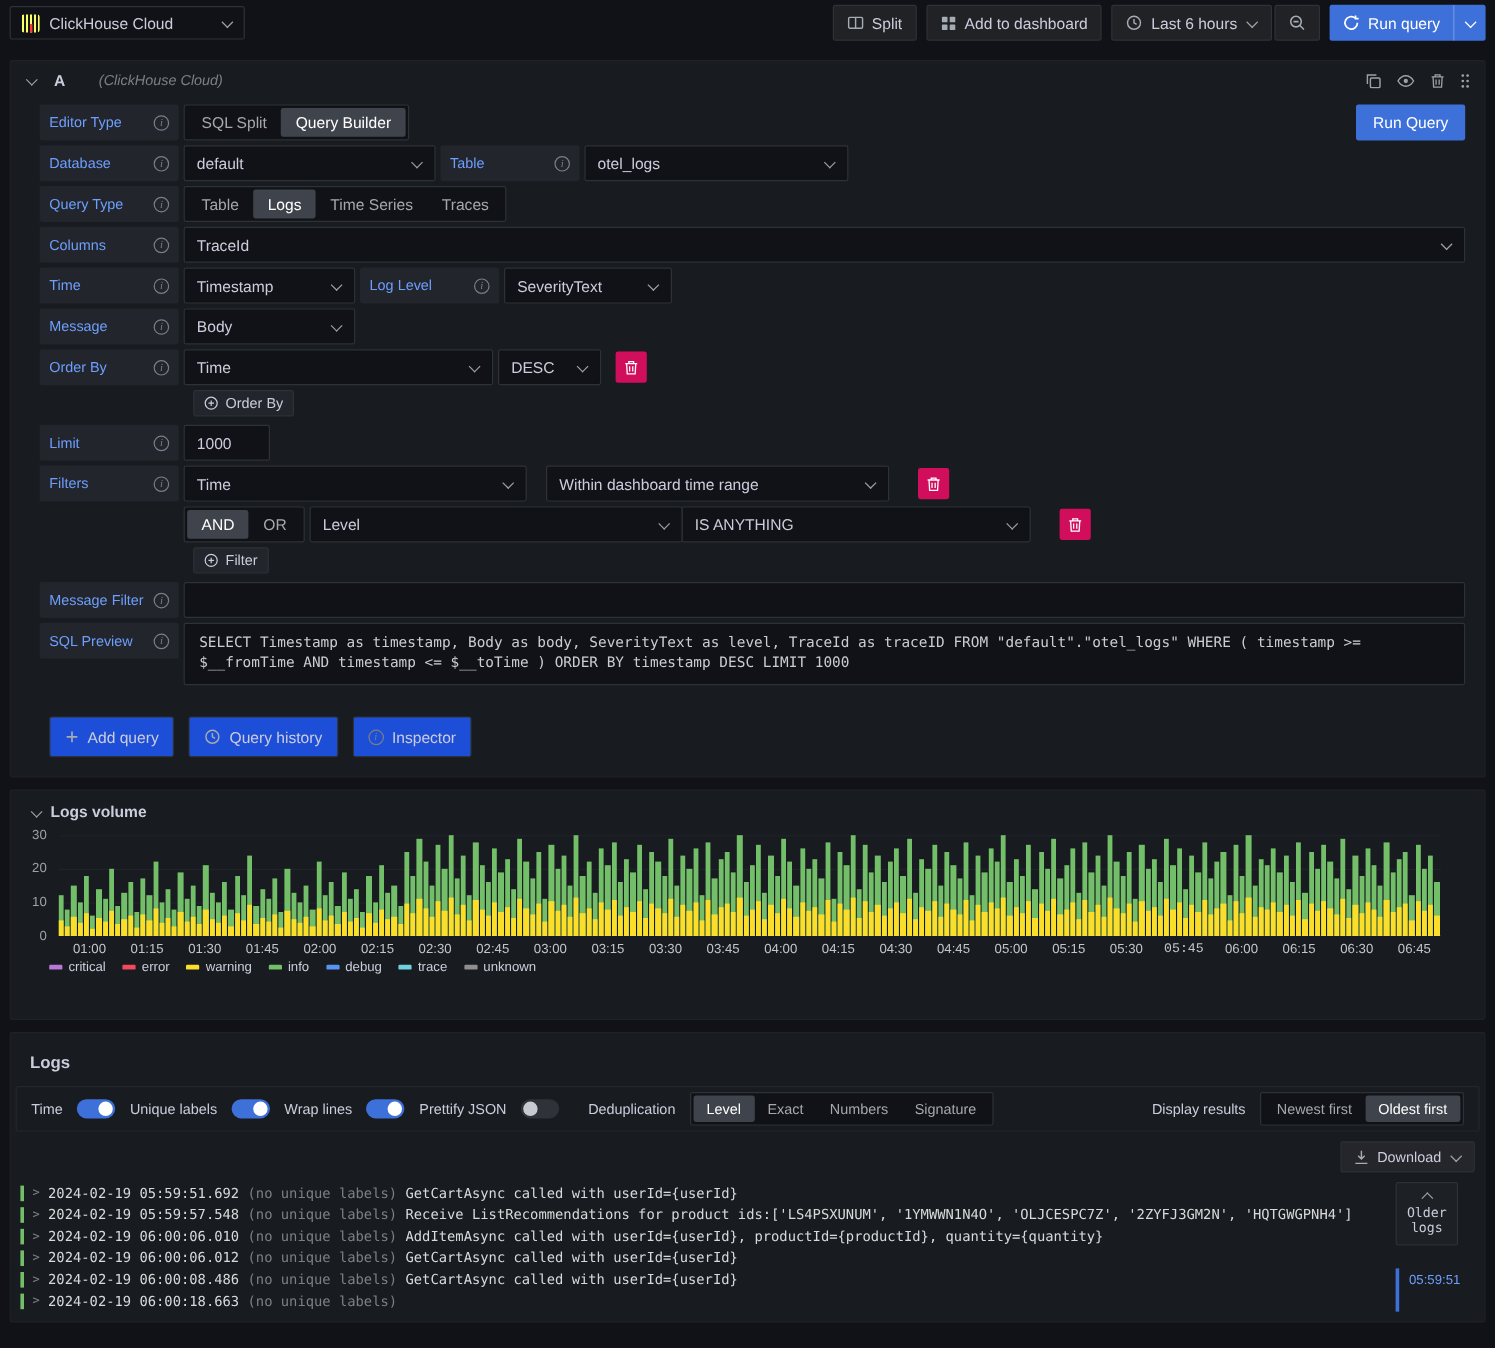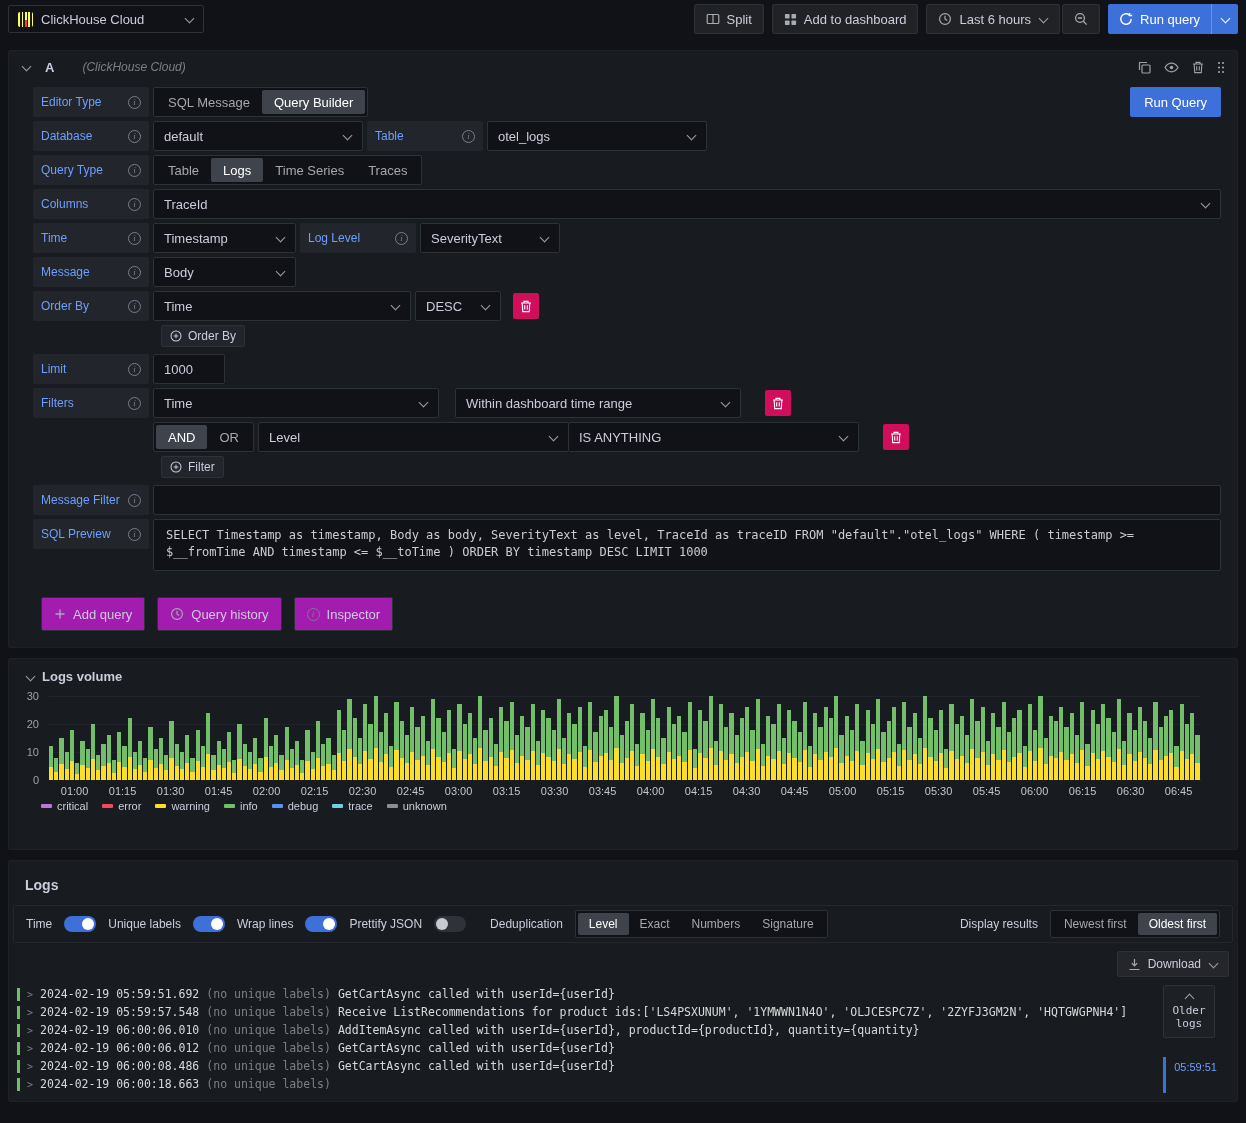--- a/index.html
+++ b/index.html
@@ -66,21 +66,21 @@
 .toggle.on{background:var(--accent-blue)}
 .toggle.on::after{left:18px;background:#fff}
 .btn-danger{width:26px;height:26px;align-self:center;background:var(--destructive-red);border-radius:2px;display:flex;align-items:center;justify-content:center;color:#fff;cursor:pointer;flex:none}
 .run-query-sm{margin-left:auto;align-self:center;height:30px;padding:0 14px;background:var(--accent-blue);border-radius:2px;color:#fff;font-weight:500;display:flex;align-items:center;cursor:pointer}
 .add-inline{height:22px;display:inline-flex;align-items:center;gap:6px;padding:0 8px;background:#22252B;border:1px solid var(--border);border-radius:2px;font-size:12px;color:var(--text);cursor:pointer}
 .indent{margin-left:120px}.indent2{margin-left:128px}
 .joined{display:flex}
 .joined .select+.select{margin-left:-1px}
 .sql-box{flex:1;background:var(--input-bg);border:1px solid var(--border);border-radius:2px;padding:7px 12px;font-family:"DejaVu Sans Mono","Liberation Mono",monospace;font-size:12px;line-height:17px;color:#C9CDD3;min-height:52px}
 .q-footer{display:flex;gap:12px;margin:26px 8px 8px}
-.sec-btn{height:30px;display:inline-flex;align-items:center;gap:7px;padding:16px 12px;background:#a21caf;border:1px solid var(--border);border-radius:2px;font-size:13px;color:var(--text)}
+.sec-btn{height:30px;display:inline-flex;align-items:center;gap:7px;padding:16px 12px;background:#1d4ed8;border:1px solid var(--border);border-radius:2px;font-size:13px;color:var(--text)}
 .sec-btn .icn{color:#A6ACB3}
 
 
 .volume-panel{margin-top:10px;height:192px}
 .vp-header{display:flex;align-items:center;gap:7px;padding:10px 0 0 16px;font-weight:700;font-size:13px}
 .chart{padding:12px 36px 0 10px;position:relative}
 .plot-wrap{margin-left:30px;height:84px;position:relative}
 .gridline{position:absolute;left:0;right:0;height:1px;background:#20232A}
 .gridline.base{background:#2C3235}
 .bars{position:absolute;left:0;right:0;top:0;bottom:0;display:flex;align-items:flex-end;gap:1px}
@@ -221,21 +221,21 @@
     </div>
 
     <div class="q-body">
 
       <div class="qrow">
         <div class="flabel">
           <span>Editor Type</span>
           <span class="info-i"></span>
         </div>
         <div class="radio-group">
-          <span class="radio-opt">SQL Message</span>
+          <span class="radio-opt">SQL Split</span>
           <span class="radio-opt selected">Query Builder</span>
         </div>
         <button class="run-query-sm">Run Query</button>
       </div>
 
       <div class="qrow">
         <div class="flabel">
           <span>Database</span>
           <span class="info-i"></span>
         </div>
@@ -1141,21 +1141,21 @@
           <span class="xtick" style="left: 39.7222%;">03:15</span>
           <span class="xtick" style="left: 43.8889%;">03:30</span>
           <span class="xtick" style="left: 48.0556%;">03:45</span>
           <span class="xtick" style="left: 52.2222%;">04:00</span>
           <span class="xtick" style="left: 56.3889%;">04:15</span>
           <span class="xtick" style="left: 60.5556%;">04:30</span>
           <span class="xtick" style="left: 64.7222%;">04:45</span>
           <span class="xtick" style="left: 68.8889%;">05:00</span>
           <span class="xtick" style="left: 73.0556%;">05:15</span>
           <span class="xtick" style="left: 77.2222%;">05:30</span>
-          <span class="xtick" style="left: 81.3889%;">05:45</span>
+          <span class="xtick" style="left: 81.3889%; font-family: Liberation Mono, monospace;">05:45</span>
           <span class="xtick" style="left: 85.5556%;">06:00</span>
           <span class="xtick" style="left: 89.7222%;">06:15</span>
           <span class="xtick" style="left: 93.8889%;">06:30</span>
           <span class="xtick" style="left: 98.0556%;">06:45</span>
         </div>
       <div class="legend">
           <span class="legend-item">
             <span class="legend-swatch" style="background: rgb(184, 119, 217);"></span>
             <span>critical</span>
           </span>

